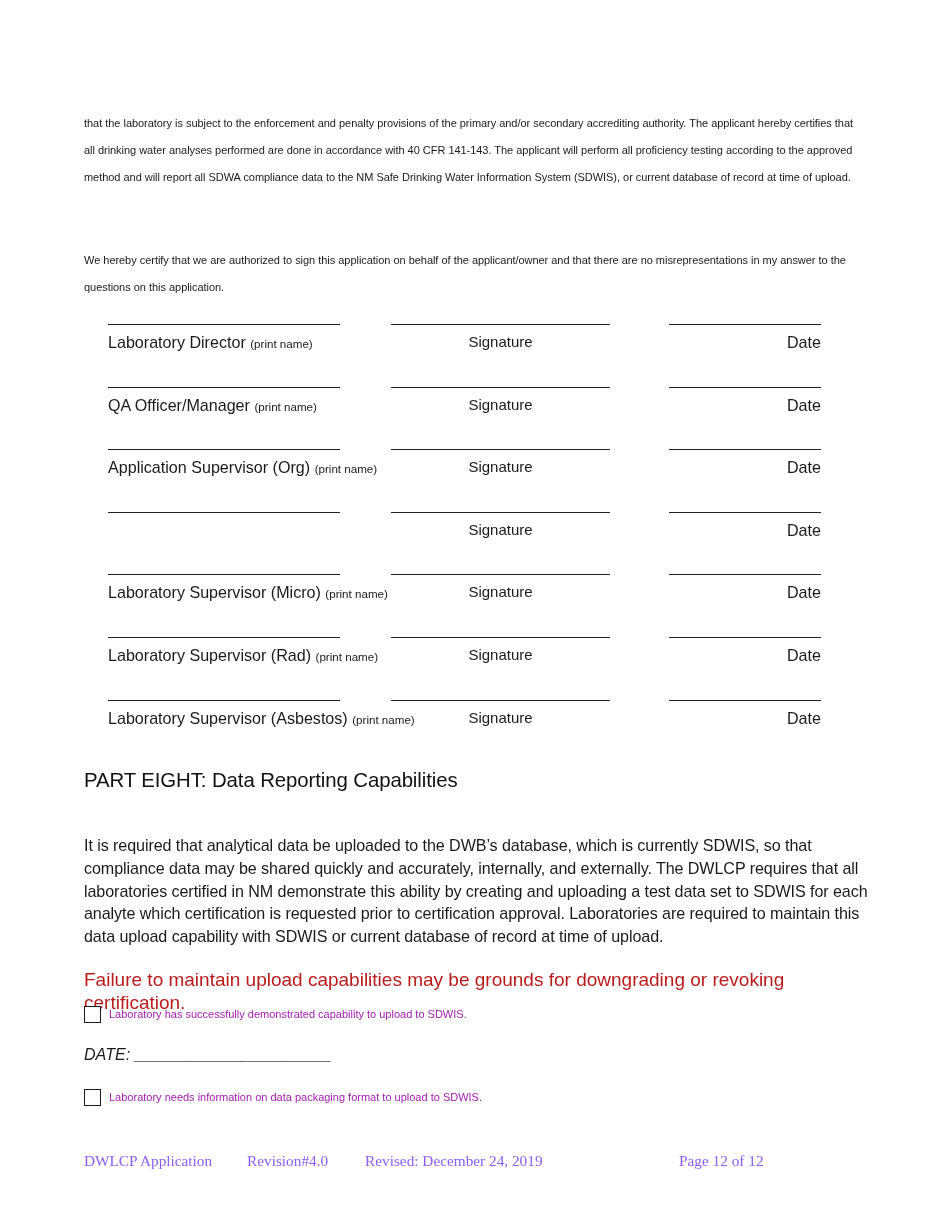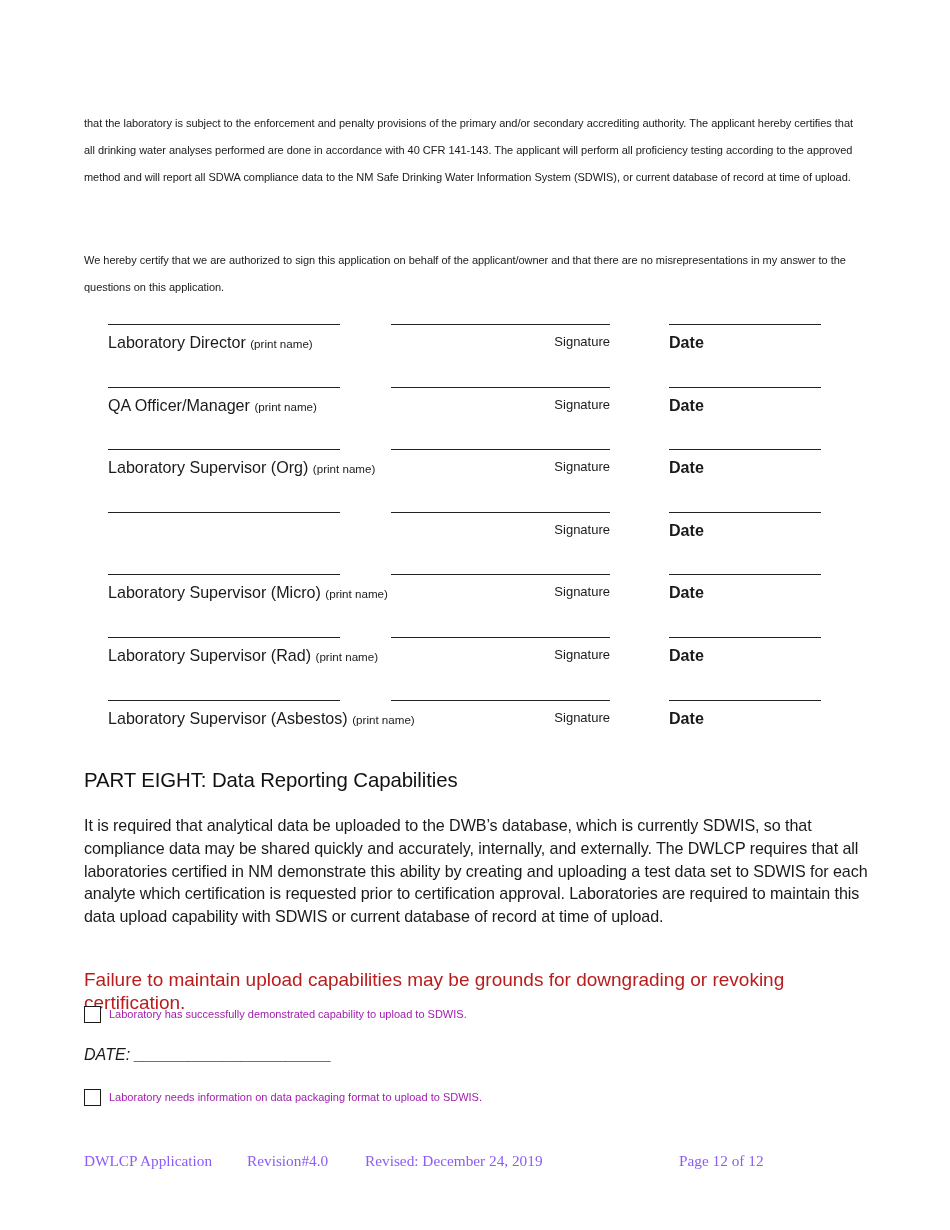--- a/index.html
+++ b/index.html
@@ -73,52 +73,51 @@
   }
   .print-name {
     font-size: 11.6px;
     color: #1a1a1a;
   }
   .sig-word {
     position: absolute;
     top: 26px;
     left: 283px;
     width: 219px;
-    text-align: right;
-    font-size: 13px;
+    text-align: center;
+    font-size: 15px;
     line-height: 22px;
     color: #1a1a1a;
   }
   .date-word {
     position: absolute;
     top: 26px;
     left: 561px;
     width: 152px;
-    text-align: left;
-    font-size: 16.1px;
-    line-height: 22px;
-    color: #1a1a1a;
-    font-weight: bold;
+    text-align: right;
+    font-size: 16.1px;
+    line-height: 22px;
+    color: #1a1a1a;
   }
 
   
   .part-heading {
     position: absolute;
     left: 0;
     top: 752px;
     font-size: 20.4px;
     font-weight: normal;
     color: #111111;
     letter-spacing: -0.1px;
     white-space: nowrap;
   }
   .para-part8 {
     position: absolute;
     left: 0;
-    top: 798px;
+    top: 818px;
     width: 784px;
     font-size: 16.1px;
     line-height: 22.8px;
     color: #1a1a1a;
     letter-spacing: -0.08px;
   }
   .para-failure {
     position: absolute;
     left: 0;
     top: 950px;
@@ -207,21 +206,21 @@
         <div class="rule rule-date"></div>
         <div class="sig-label"><span>QA Officer/Manager</span> <span class="print-name">(print name)</span></div>
         <div class="sig-word">Signature</div>
         <div class="date-word">Date</div>
       </div>
 
       <div class="sig-row">
         <div class="rule rule-name"></div>
         <div class="rule rule-sig"></div>
         <div class="rule rule-date"></div>
-        <div class="sig-label"><span>Laboratory Supervisor (Org)</span> <span class="print-name">(print name)</span></div>
+        <div class="sig-label"><span>Application Supervisor (Org)</span> <span class="print-name">(print name)</span></div>
         <div class="sig-word">Signature</div>
         <div class="date-word">Date</div>
       </div>
 
       <div class="sig-row">
         <div class="rule rule-name"></div>
         <div class="rule rule-sig"></div>
         <div class="rule rule-date"></div>
         <div class="sig-word">Signature</div>
         <div class="date-word">Date</div>

